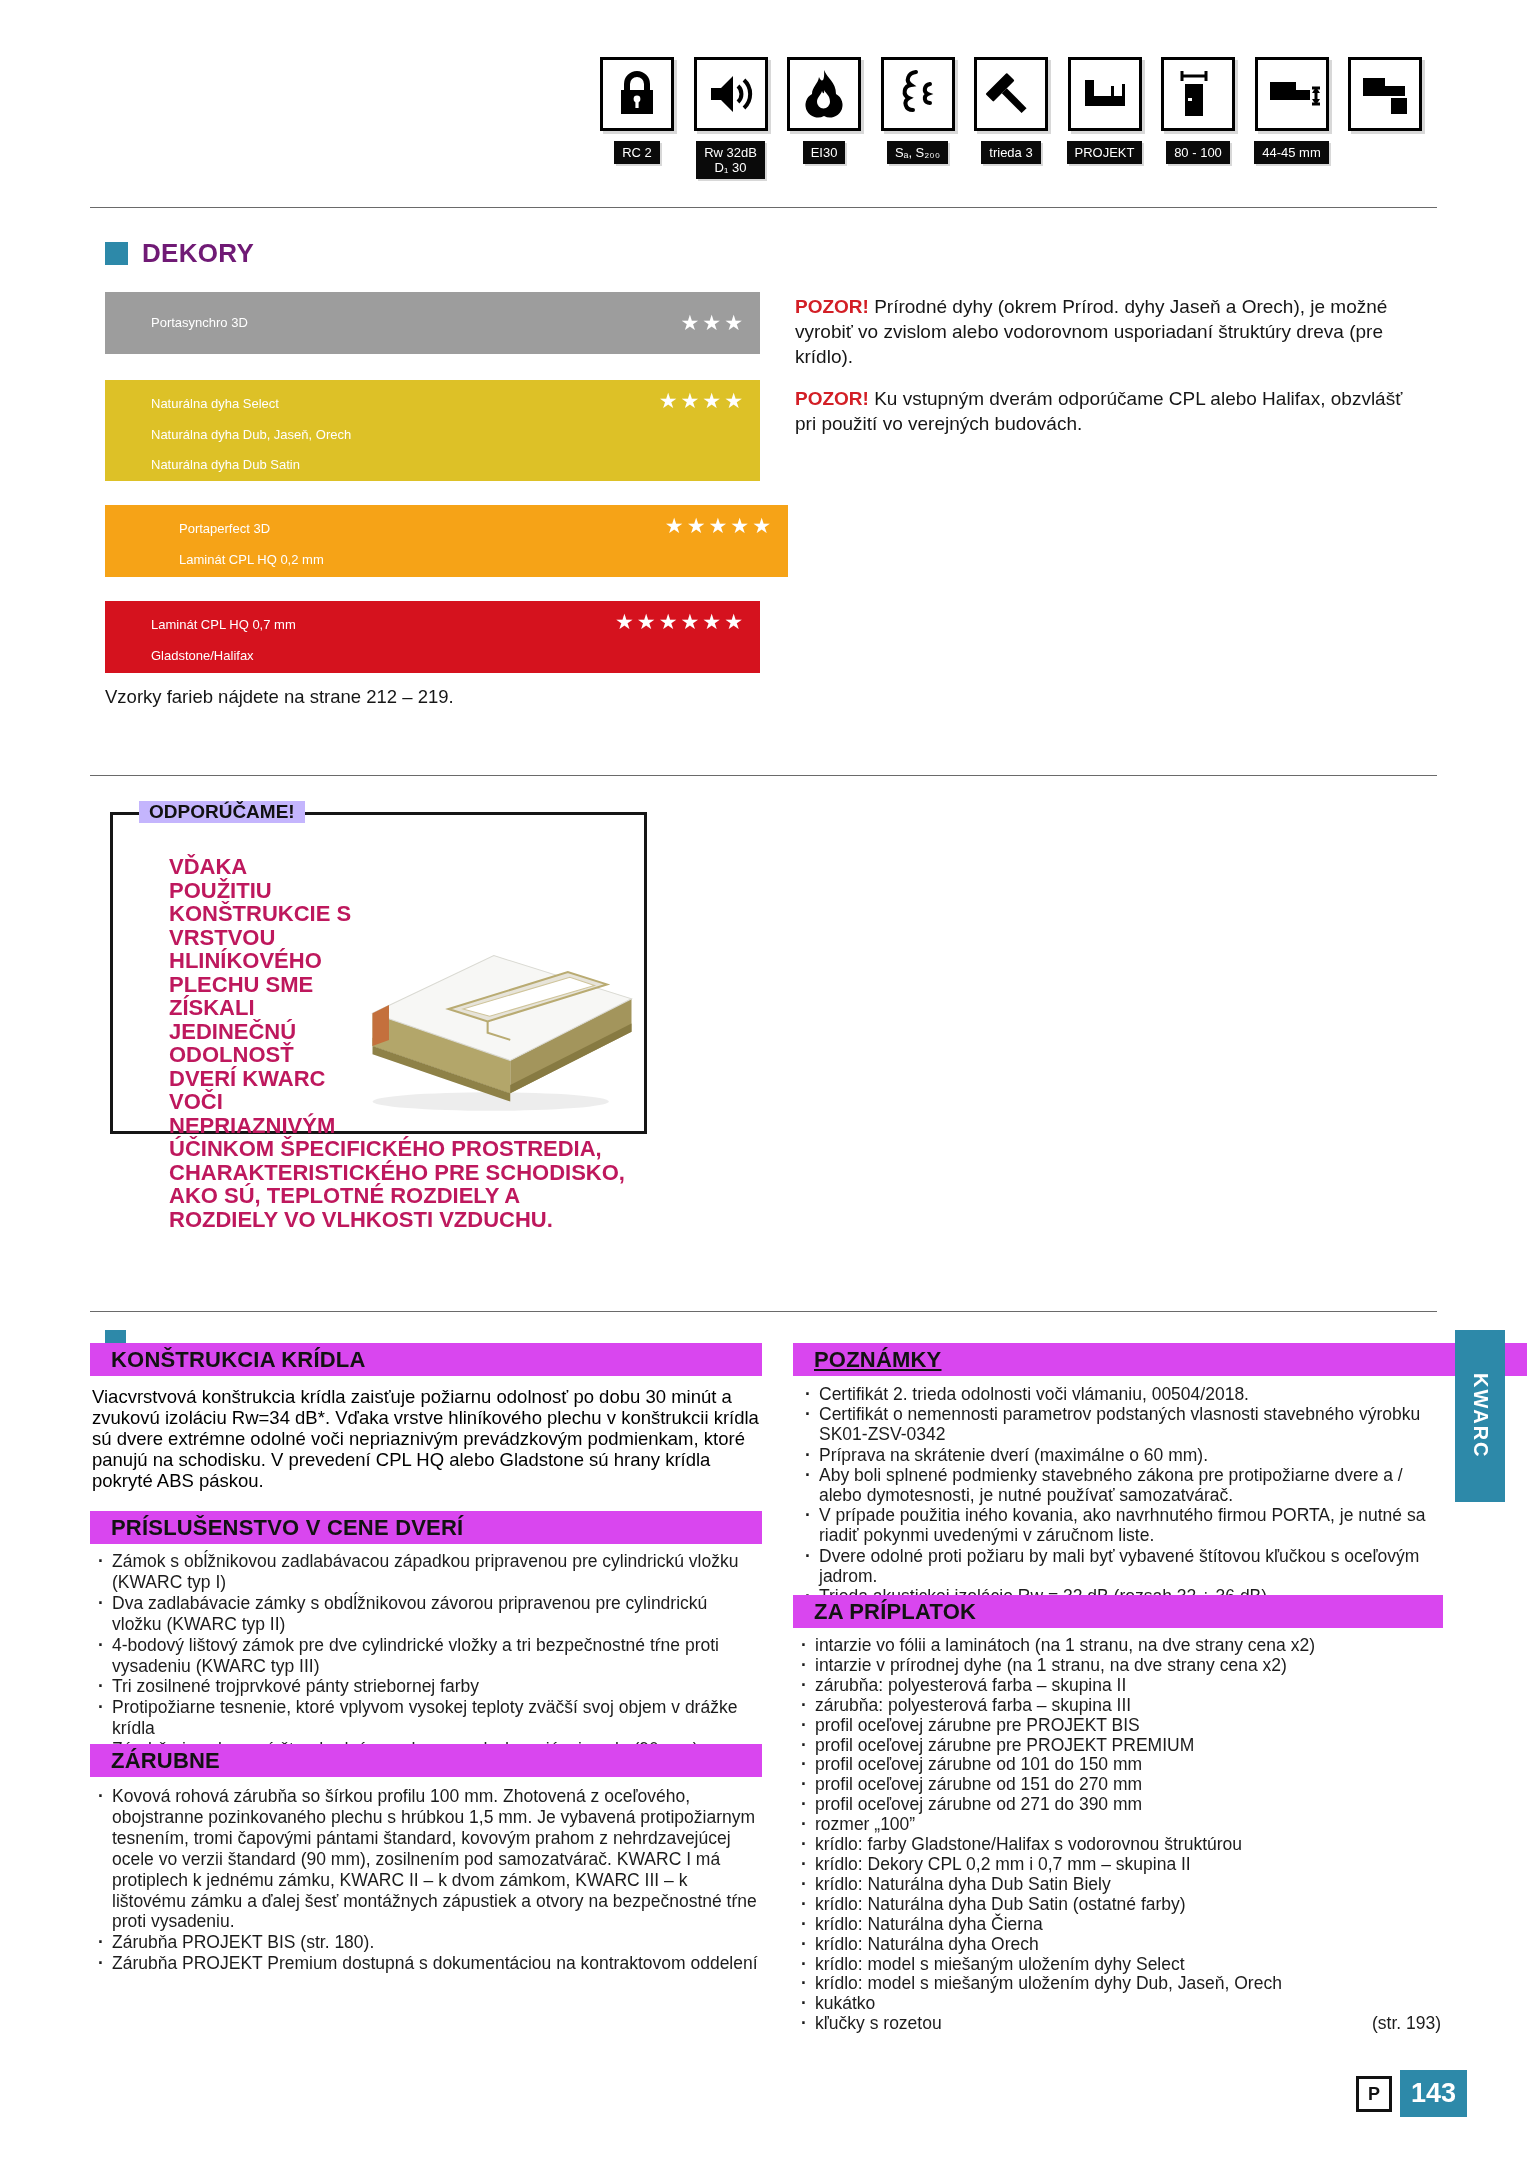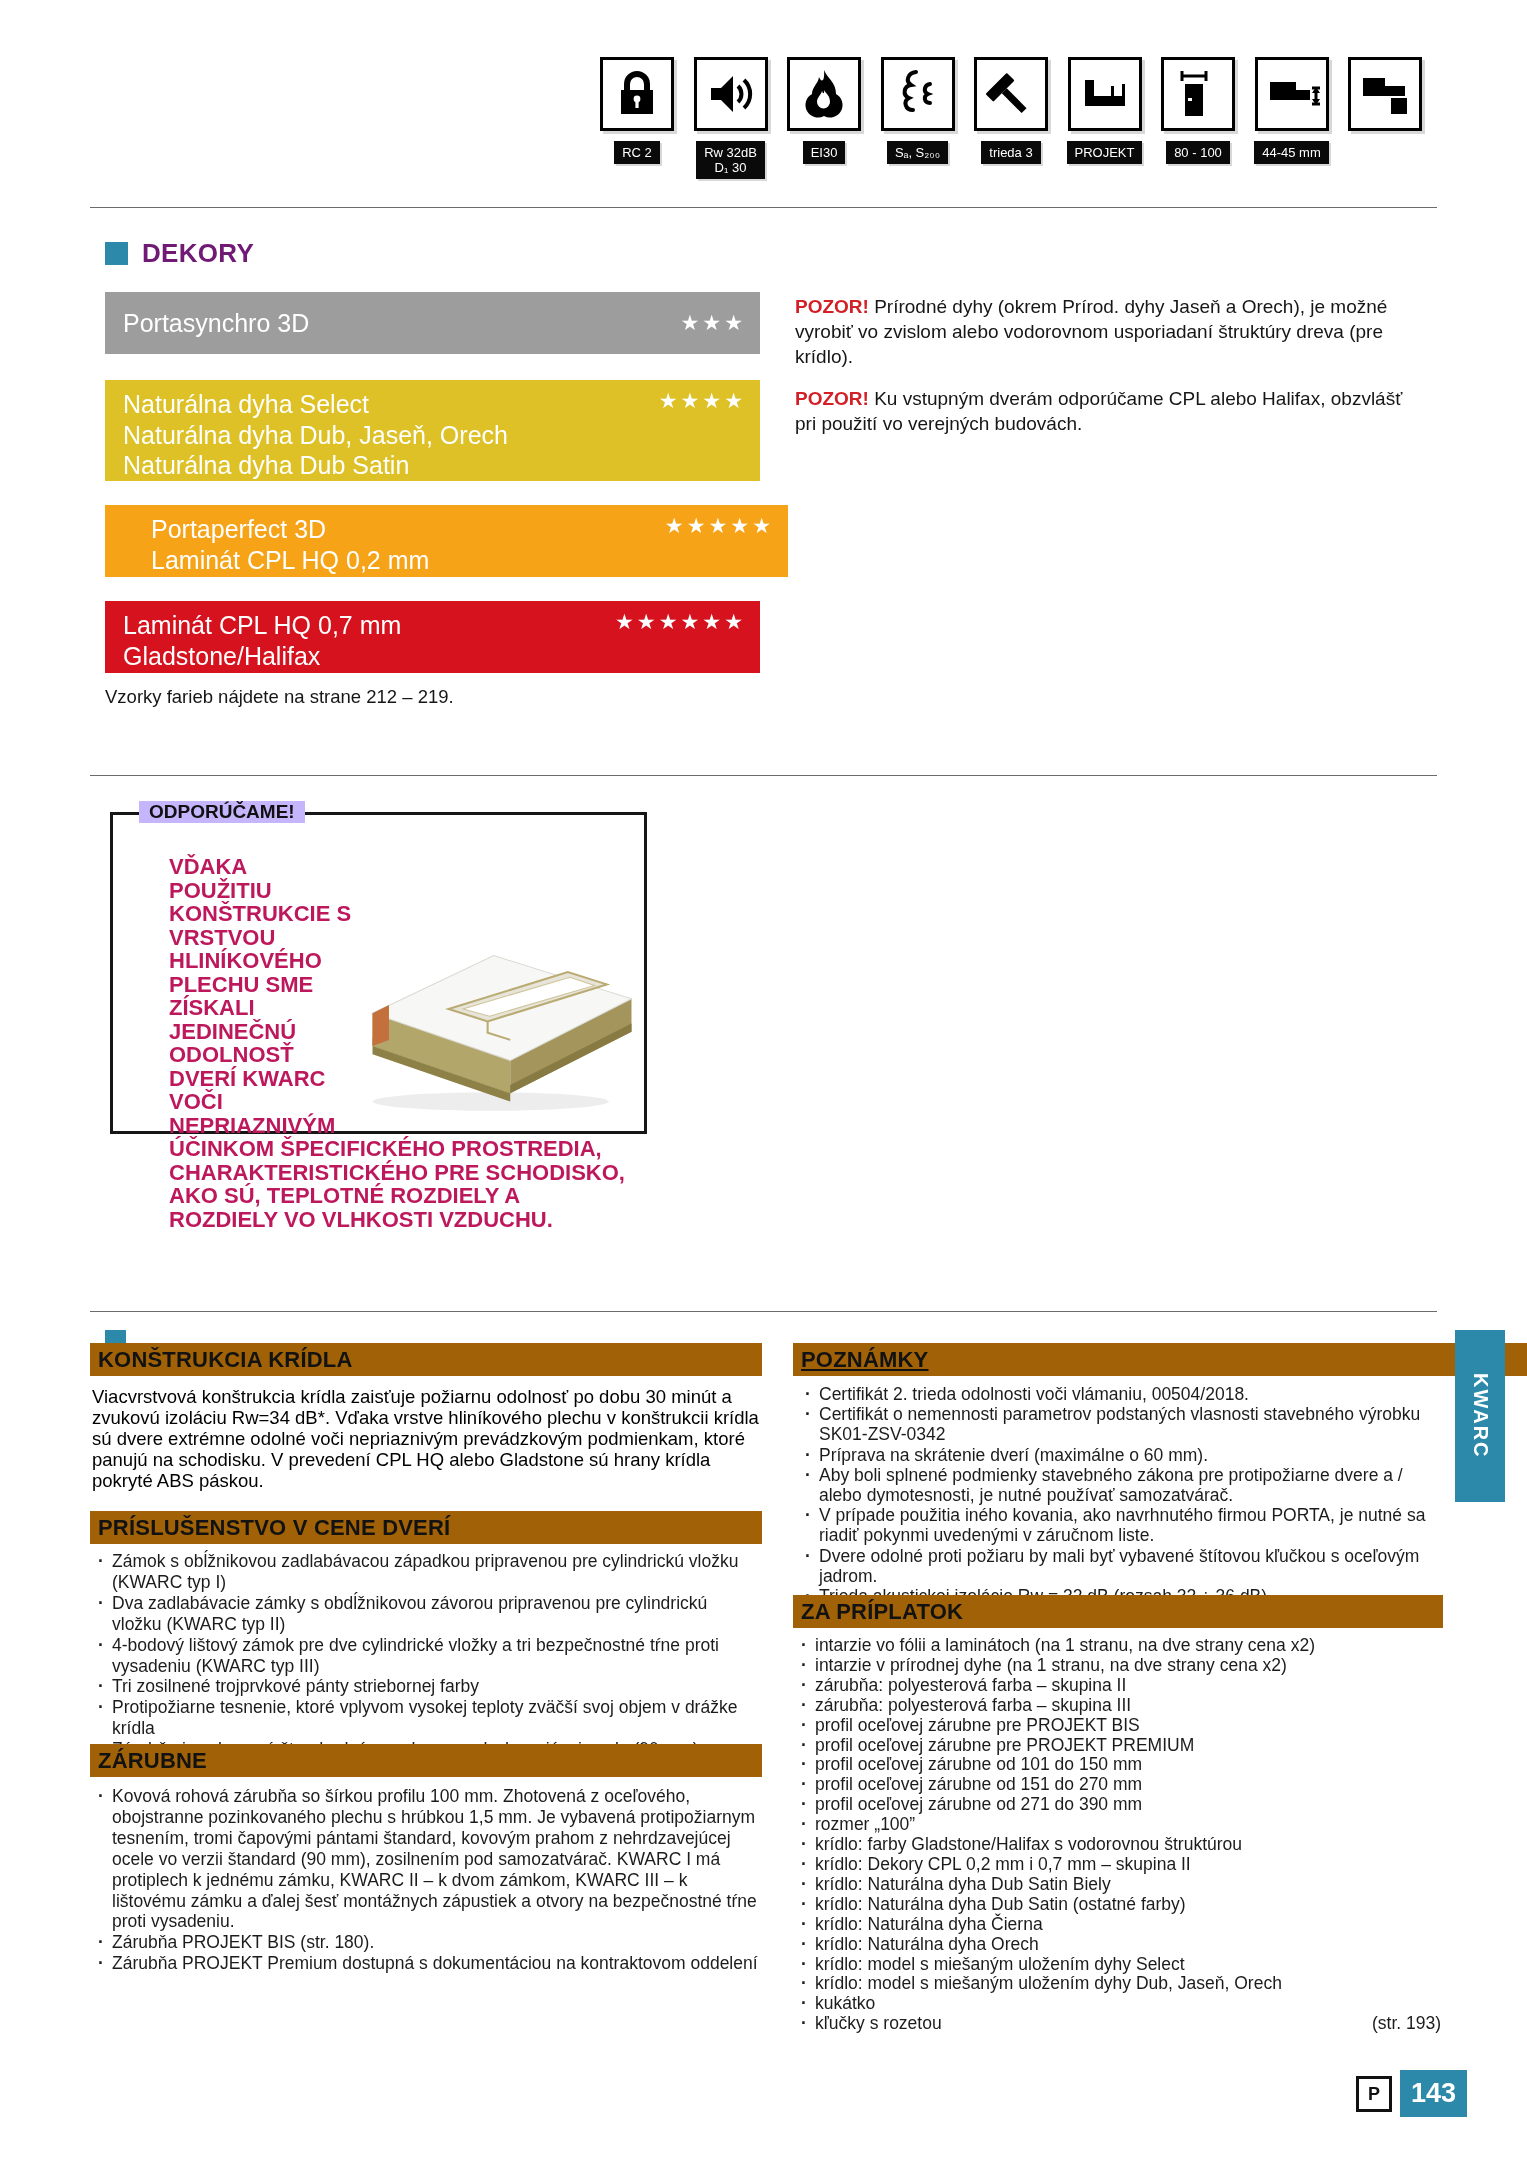--- a/index.html
+++ b/index.html
@@ -22,43 +22,43 @@
   
   .dekory-header{position:absolute;top:238px;left:105px;display:flex;align-items:center;gap:14px;}
   .accent-square{width:23px;height:23px;background:var(--accent);}
   .dekory-title{font-size:26px;font-weight:600;letter-spacing:.3px;color:#701a75;}
 
   .bar{position:absolute;left:105px;width:655px;color:#fff;}
   .bar-0{top:292px;height:62px}
   .bar-1{top:380px;height:101px}
   .bar-2{top:505px;height:72px}
   .bar-3{top:601px;height:72px}
-  .bar .lines{padding:9px 150px 0 18px;font-size:25px;line-height:30.5px;}
+  .bar .lines{padding:9px 150px 0 18px;font-size:13px;line-height:30.5px;margin-left:28px;}
   .bar.single .lines{padding-top:0;line-height:62px;}
   .stars{position:absolute;right:14px;top:9px;font-size:21px;letter-spacing:3px;white-space:nowrap;}
   .bar.single .stars{top:50%;transform:translateY(-50%);}
   .dekory-footnote{position:absolute;left:105px;top:686px;font-size:18.5px;color:#161616;}
 
   
   .pozor-col{position:absolute;left:795px;top:294px;width:628px;font-size:19px;line-height:25px;color:#161616;}
   .pozor-col p{margin:0 0 17px 0;}
   .pozor-prefix{color:var(--alert);font-weight:700;}
 
   
   .recommend-box{position:absolute;left:110px;top:812px;width:537px;height:322px;
     border:3px solid #161616;box-sizing:border-box;}
   .recommend-label{position:absolute;top:-14px;left:26px;background:#c4b5fd;padding:0 10px;
     font-size:19px;font-weight:700;color:#111;}
   .recommend-body{padding:40px 11px 10px 56px;font-weight:700;font-size:22px;
     line-height:23.5px;color:#be185d;}
   .door-svg{float:right;width:280px;height:185px;margin:78px -8px 0 6px;}
 
   
-  .sec-bar{position:absolute;height:33px;background:#a16207;font-size:22px;font-weight:700;
-    line-height:33px;padding-left:8px;box-sizing:border-box;color:#121212;letter-spacing:.2px;}
+  .sec-bar{position:absolute;height:33px;background:#d946ef;font-size:22px;font-weight:700;
+    line-height:33px;padding-left:21px;box-sizing:border-box;color:#121212;letter-spacing:.2px;}
   .sec-para{position:absolute;font-size:18.5px;line-height:21px;color:#000000;}
   .bullets{position:absolute;margin:0;padding:0;list-style:none;font-size:17.5px;color:#1c1c1c;}
   .bullets li{position:relative;padding-left:20px;}
   .bullets li::before{content:"·";position:absolute;left:6px;font-weight:700;}
   .right-note{float:right;}
 
   .konstrukcia-header{top:1343px;left:90px;width:672px;}
   .konstrukcia-para{top:1386px;left:92px;width:668px;}
   .prislusenstvo-header{top:1511px;left:90px;width:672px;}
   .prislusenstvo-bullets{top:1551px;left:92px;width:668px;}

